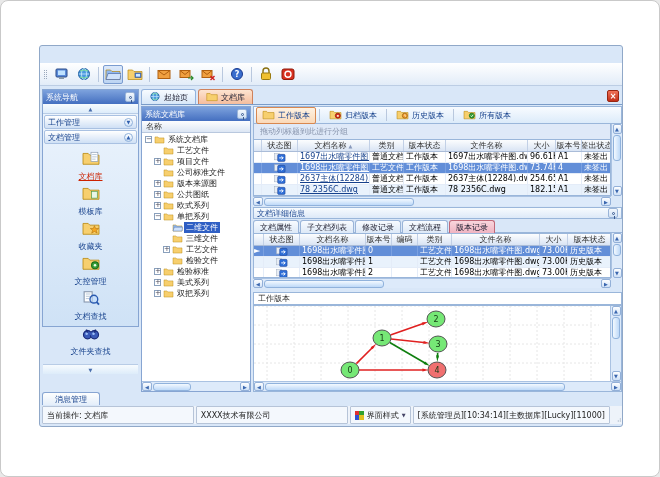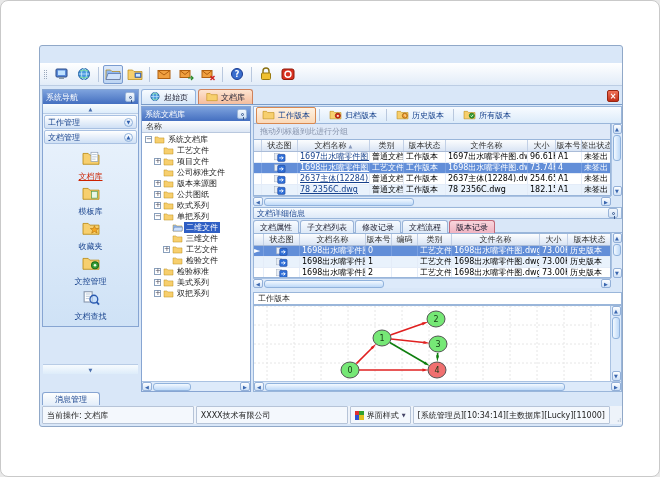--- a/index.html
+++ b/index.html
@@ -269,20 +269,31 @@
             <span class="lbl">文控管理</span>
           </div>
           <div class="side-item">
             <span><svg width="20" height="16" viewBox="0 0 16 14">
                 <rect x="2" y="1.5" width="7" height="9" fill="#fff" stroke="#8a9ab0"></rect>
                 <path d="M3.5 3.5 h4 M3.5 5.5 h4 M3.5 7.5 h3" stroke="#9ab0c8" stroke-width="0.6"></path>
                 <circle cx="10.5" cy="8" r="3.4" fill="rgba(190,220,255,0.5)" stroke="#2a5ab0" stroke-width="1.2"></circle>
                 <path d="M12.8 10.4 L15 12.8" stroke="#2a5ab0" stroke-width="1.6"></path>
               </svg></span>
             <span class="lbl">文档查找</span>
+          </div>
+          <div class="side-item">
+            <span><svg width="20" height="16" viewBox="0 0 16 14">
+                <circle cx="5" cy="8.5" r="3.6" fill="#3a5ab8" stroke="#1a2a78"></circle>
+                <circle cx="11" cy="8.5" r="3.6" fill="#3a5ab8" stroke="#1a2a78"></circle>
+                <rect x="6.5" y="6.5" width="3" height="2.5" fill="#3a5ab8"></rect>
+                <path d="M4 4 L5 7 M12 4 L11 7" stroke="#1a2a78" stroke-width="1.2"></path>
+                <circle cx="4.2" cy="7.7" r="1.1" fill="#9ec0f8"></circle>
+                <circle cx="10.2" cy="7.7" r="1.1" fill="#9ec0f8"></circle>
+              </svg></span>
+            <span class="lbl">文件夹查找</span>
           </div>
         </div>
       <div class="strip" style="border-top:1px solid #b8cce6;border-bottom:none;">▼</div>
     </div>
     <div class="msg-tab">消息管理</div>
 
     <div class="tabstrip">
 
     <div class="tab">
           <span><svg width="12" height="11" viewBox="0 0 16 14">

